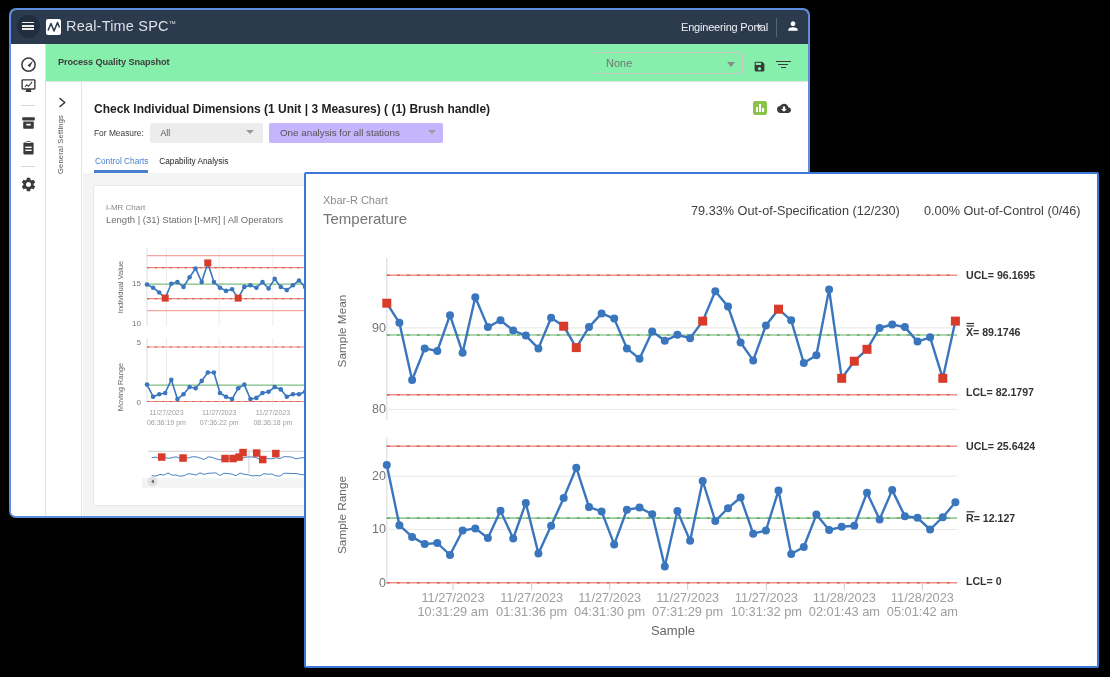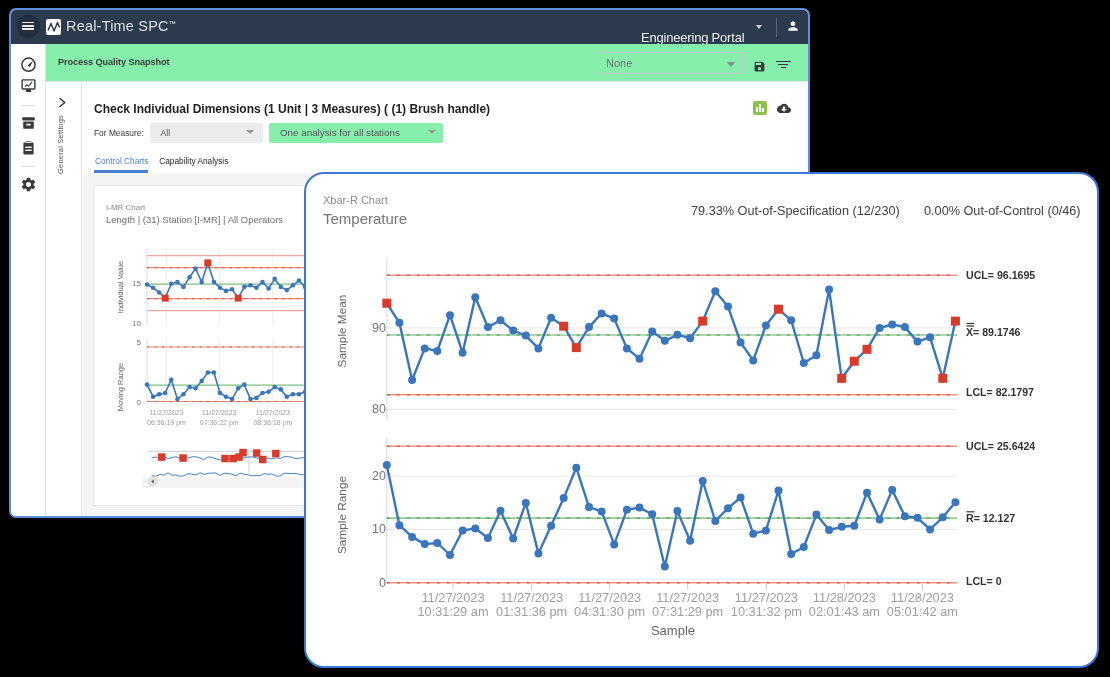--- a/index.html
+++ b/index.html
@@ -17,21 +17,21 @@
       <div class="abs" style="left:5.5px;top:9.9px;width:12px;height:1.7px;background:#efeae2;"></div>
       <div class="abs" style="left:5.5px;top:13.2px;width:12px;height:1.7px;background:#efeae2;"></div>
     </div>
     <div class="abs" style="left:35px;top:8.5px;width:15px;height:16px;background:#fff;border-radius:2px;">
       <svg width="15" height="16">
           <polyline points="2,11.5 5,4.5 8,12 11.5,3.5 13.5,8.5" fill="none" stroke="#2b3a4d" stroke-width="1.5" stroke-linejoin="round"></polyline>
         </svg>
     </div>
     <div class="abs" style="left:55px;top:8px;font-size:14.5px;color:#dce0e5;letter-spacing:.2px;">Real-Time SPC<span style="font-size:7px;vertical-align:5px;">™</span></div>
 
-    <div class="abs" style="left:630px;top:11px;font-size:13px;letter-spacing:-.2px;color:#eef1f4;margin-top:9px;">Engineering Portal</div>
+    <div class="abs" style="left:670px;top:11px;font-size:11px;letter-spacing:-.2px;color:#eef1f4;">Engineering Portal</div>
     <div class="abs" style="left:745px;top:14.5px;width:0;height:0;border-left:3.8px solid transparent;border-right:3.8px solid transparent;border-top:4.6px solid #cfd4da;"></div>
     <div class="abs" style="left:764.5px;top:7.5px;width:1px;height:19px;background:#55657a;"></div>
     <svg class="abs" style="left:775px;top:9px;" width="14" height="14" viewBox="0 0 24 24">
         <path fill="#fff" d="M12 12c2.21 0 4-1.79 4-4s-1.79-4-4-4-4 1.79-4 4 1.79 4 4 4zm0 2c-2.67 0-8 1.34-8 4v2h16v-2c0-2.66-5.33-4-8-4z"></path>
       </svg>
   </div>
 
   <div class="abs" style="left:0;top:34px;width:35px;height:472px;background:#fff;border-right:1px solid #e2e2e2;">
     <svg class="abs" style="left:8.5px;top:12px;" width="17" height="17">
         <circle cx="8.5" cy="8.7" r="6.6" fill="none" stroke="#3a3a3a" stroke-width="1.5"></circle>
@@ -92,21 +92,21 @@
     </div>
     <svg class="abs" style="left:694px;top:21px;" width="14" height="10" viewBox="0 0 24 17">
         <path fill="#3a3a3a" d="M19.35 7.04A7.49 7.49 0 0 0 12 1C9.11 1 6.6 2.64 5.35 5.04A5.994 5.994 0 0 0 0 11c0 3.31 2.69 6 6 6h13c2.76 0 5-2.24 5-5 0-2.64-2.05-4.78-4.65-4.96zM17 10l-5 5-5-5h3V6h4v4h3z"></path>
       </svg>
 
     <div class="abs" style="left:11px;top:46px;font-size:8.4px;color:#3a3a3a;">For Measure:</div>
     <div class="abs" style="left:66.5px;top:41.8px;width:113px;height:19.4px;background:#ececec;border-radius:2px;">
       <div class="abs" style="left:11px;top:5px;font-size:8.6px;color:#555;text-align:center;">All</div>
       <div class="abs" style="left:96px;top:7px;width:0;height:0;border-left:4.2px solid transparent;border-right:4.2px solid transparent;border-top:4.8px solid #999;"></div>
     </div>
-    <div class="abs" style="left:186px;top:41.8px;width:174px;height:19.4px;background:#86efac;border-radius:2px;">
+    <div class="abs" style="left:186px;top:41.8px;width:174px;height:19.4px;background:#c4b5fd;border-radius:2px;">
       <div class="abs" style="left:11px;top:4px;font-size:9.8px;color:#555;">One analysis for all stations</div>
       <div class="abs" style="left:159px;top:7px;width:0;height:0;border-left:4.2px solid transparent;border-right:4.2px solid transparent;border-top:4.8px solid #999;"></div>
     </div>
 
     <div class="abs" style="left:12px;top:74.5px;font-size:8.3px;color:#4a7fd0;">Control Charts</div>
     <div class="abs" style="left:76.2px;top:74.5px;font-size:8.3px;color:#252525;">Capability Analysis</div>
     <div class="abs" style="left:11px;top:88.5px;width:54px;height:2.5px;background:#4a7fd0;"></div>
 
     <div class="abs" style="left:10px;top:103.5px;width:704px;height:321px;background:#fff;border:1px solid #e7e7e7;border-radius:2px;">
       <div class="abs" style="left:12px;top:17px;font-size:8px;color:#8a8a8a;">I-MR Chart</div>
@@ -218,21 +218,21 @@
           <rect x="165.0" y="269.8" width="7.5" height="7.5" fill="#d93b2b"></rect>
           <rect x="178.1" y="263.8" width="7.5" height="7.5" fill="#d93b2b"></rect>
           <rect x="48" y="292" width="272" height="10" fill="#f4f4f4"></rect>
           <circle cx="58.5" cy="295.5" r="4.5" fill="#e3e3e3" stroke="#cfcfcf" stroke-width="0.5"></circle>
           <path d="M59.8 293.5 L57.2 295.5 L59.8 297.5 Z" fill="#555"></path>
         </svg>
     </div>
   </div>
 </div>
 
-<div class="abs" id="popup" style="left:304px;top:172px;width:795px;height:496px;border:2px solid #3c78d8;border-radius:20px;background:#fff;overflow:hidden;">
+<div class="abs" id="popup" style="left:304px;top:172px;width:795px;height:496px;border:2px solid #3c78d8;border-radius:2px;background:#fff;overflow:hidden;">
   <div class="abs" style="left:17px;top:19.5px;font-size:11px;color:#8d8d8d;">Xbar-R Chart</div>
   <div class="abs" style="left:17px;top:35.5px;font-size:15px;color:#757575;">Temperature</div>
   <div class="abs" style="left:385px;top:29.5px;font-size:12.7px;color:#414141;">79.33% Out-of-Specification (12/230)</div>
   <div class="abs" style="left:618px;top:29.5px;font-size:12.7px;color:#414141;">0.00% Out-of-Control (0/46)</div>
   <svg width="791" height="492" style="position:absolute;left:0;top:0">
       <line x1="80.8" y1="84" x2="80.8" y2="246" stroke="#dcdfe4" stroke-width="1.2"></line>
       <line x1="80.8" y1="153.9" x2="651.0" y2="153.9" stroke="#e8e8e8" stroke-width="1"></line>
       <line x1="80.8" y1="235.4" x2="651.0" y2="235.4" stroke="#e8e8e8" stroke-width="1"></line>
       <line x1="80.8" y1="101.3" x2="651.0" y2="101.3" stroke="#ef9289" stroke-width="1.6"></line>
       <line x1="80.8" y1="101.3" x2="651.0" y2="101.3" stroke="#e06152" stroke-width="1.6" stroke-dasharray="3 7"></line>

